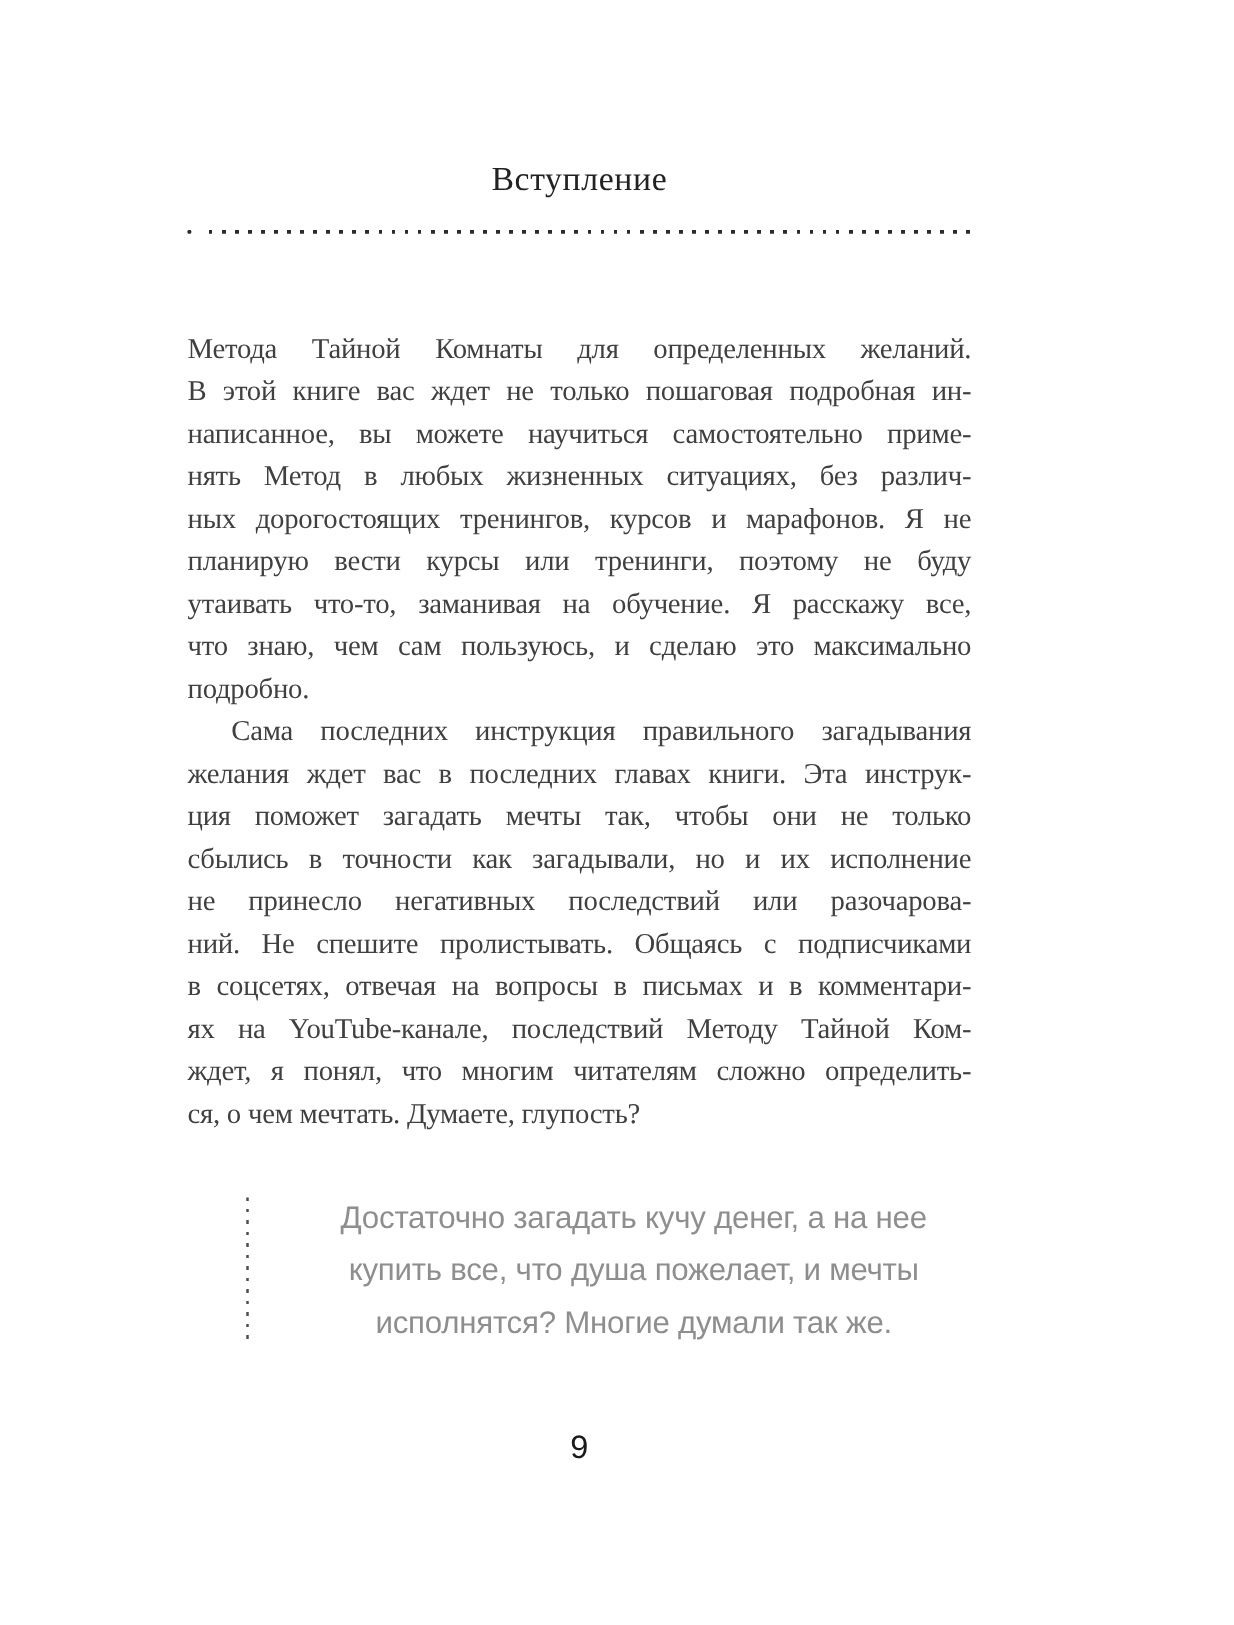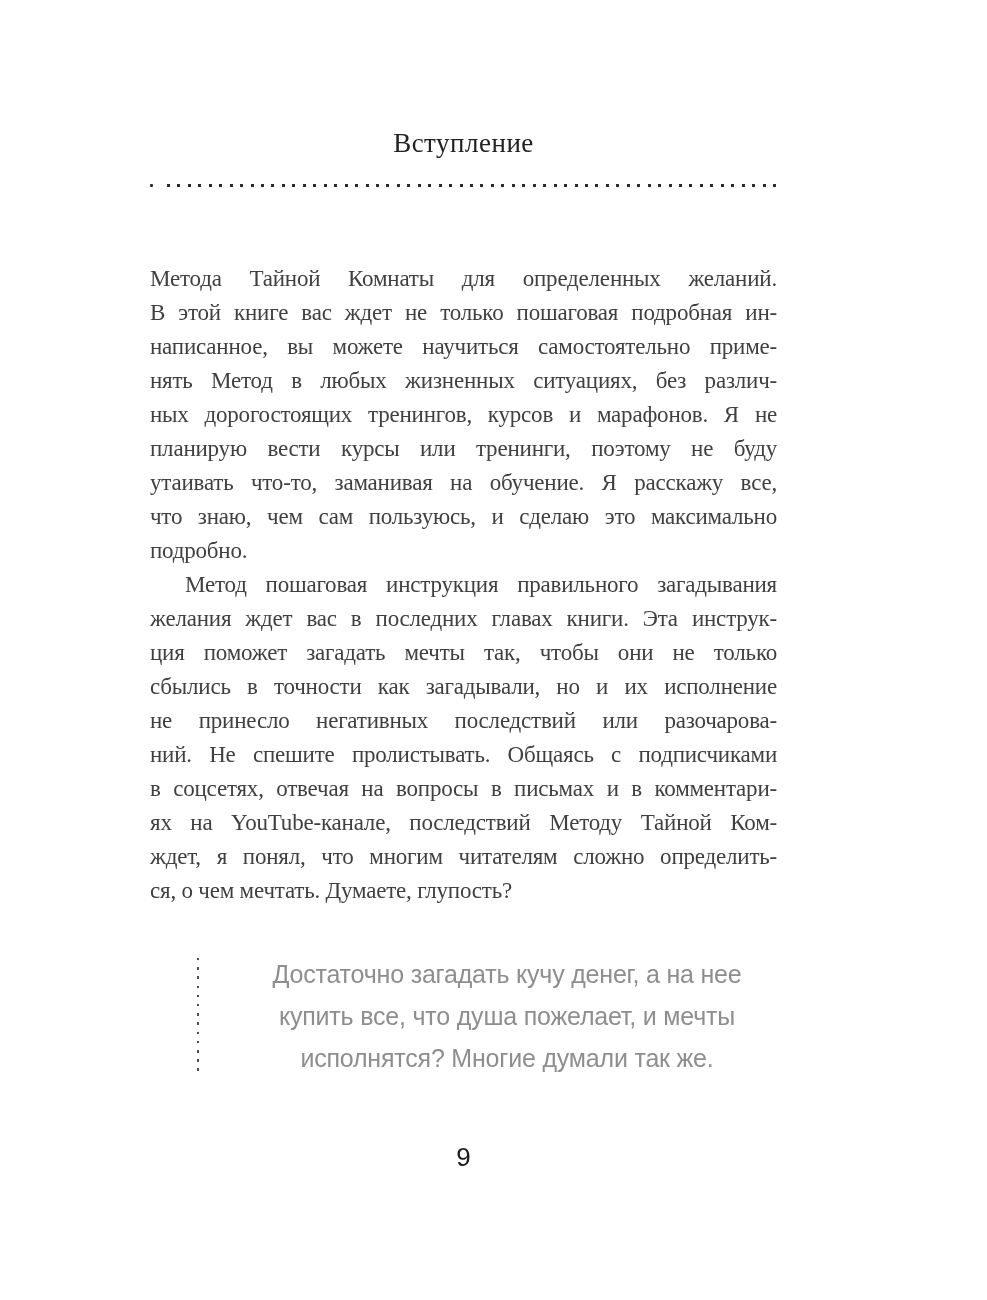--- a/index.html
+++ b/index.html
@@ -124,21 +124,21 @@
         <div class="line">В этой книге вас ждет не только пошаговая подробная ин-</div>
         <div class="line">написанное, вы можете научиться самостоятельно приме-</div>
         <div class="line">нять Метод в любых жизненных ситуациях, без различ-</div>
         <div class="line">ных дорогостоящих тренингов, курсов и марафонов. Я не</div>
         <div class="line">планирую вести курсы или тренинги, поэтому не буду</div>
         <div class="line">утаивать что-то, заманивая на обучение. Я расскажу все,</div>
         <div class="line">что знаю, чем сам пользуюсь, и сделаю это максимально</div>
         <div class="line last">подробно.</div>
       </div>
       <div class="paragraph">
-        <div class="line indent">Метод пошаговая инструкция правильного загадывания</div>
+        <div class="line indent">Сама последних инструкция правильного загадывания</div>
         <div class="line">желания ждет вас в последних главах книги. Эта инструк-</div>
         <div class="line">ция поможет загадать мечты так, чтобы они не только</div>
         <div class="line">сбылись в точности как загадывали, но и их исполнение</div>
         <div class="line">не принесло негативных последствий или разочарова-</div>
         <div class="line">ний. Не спешите пролистывать. Общаясь с подписчиками</div>
         <div class="line">в соцсетях, отвечая на вопросы в письмах и в комментари-</div>
         <div class="line">ях на YouTube-канале, последствий Методу Тайной Ком-</div>
         <div class="line">ждет, я понял, что многим читателям сложно определить-</div>
         <div class="line last">ся, о чем мечтать. Думаете, глупость?</div>
       </div>

